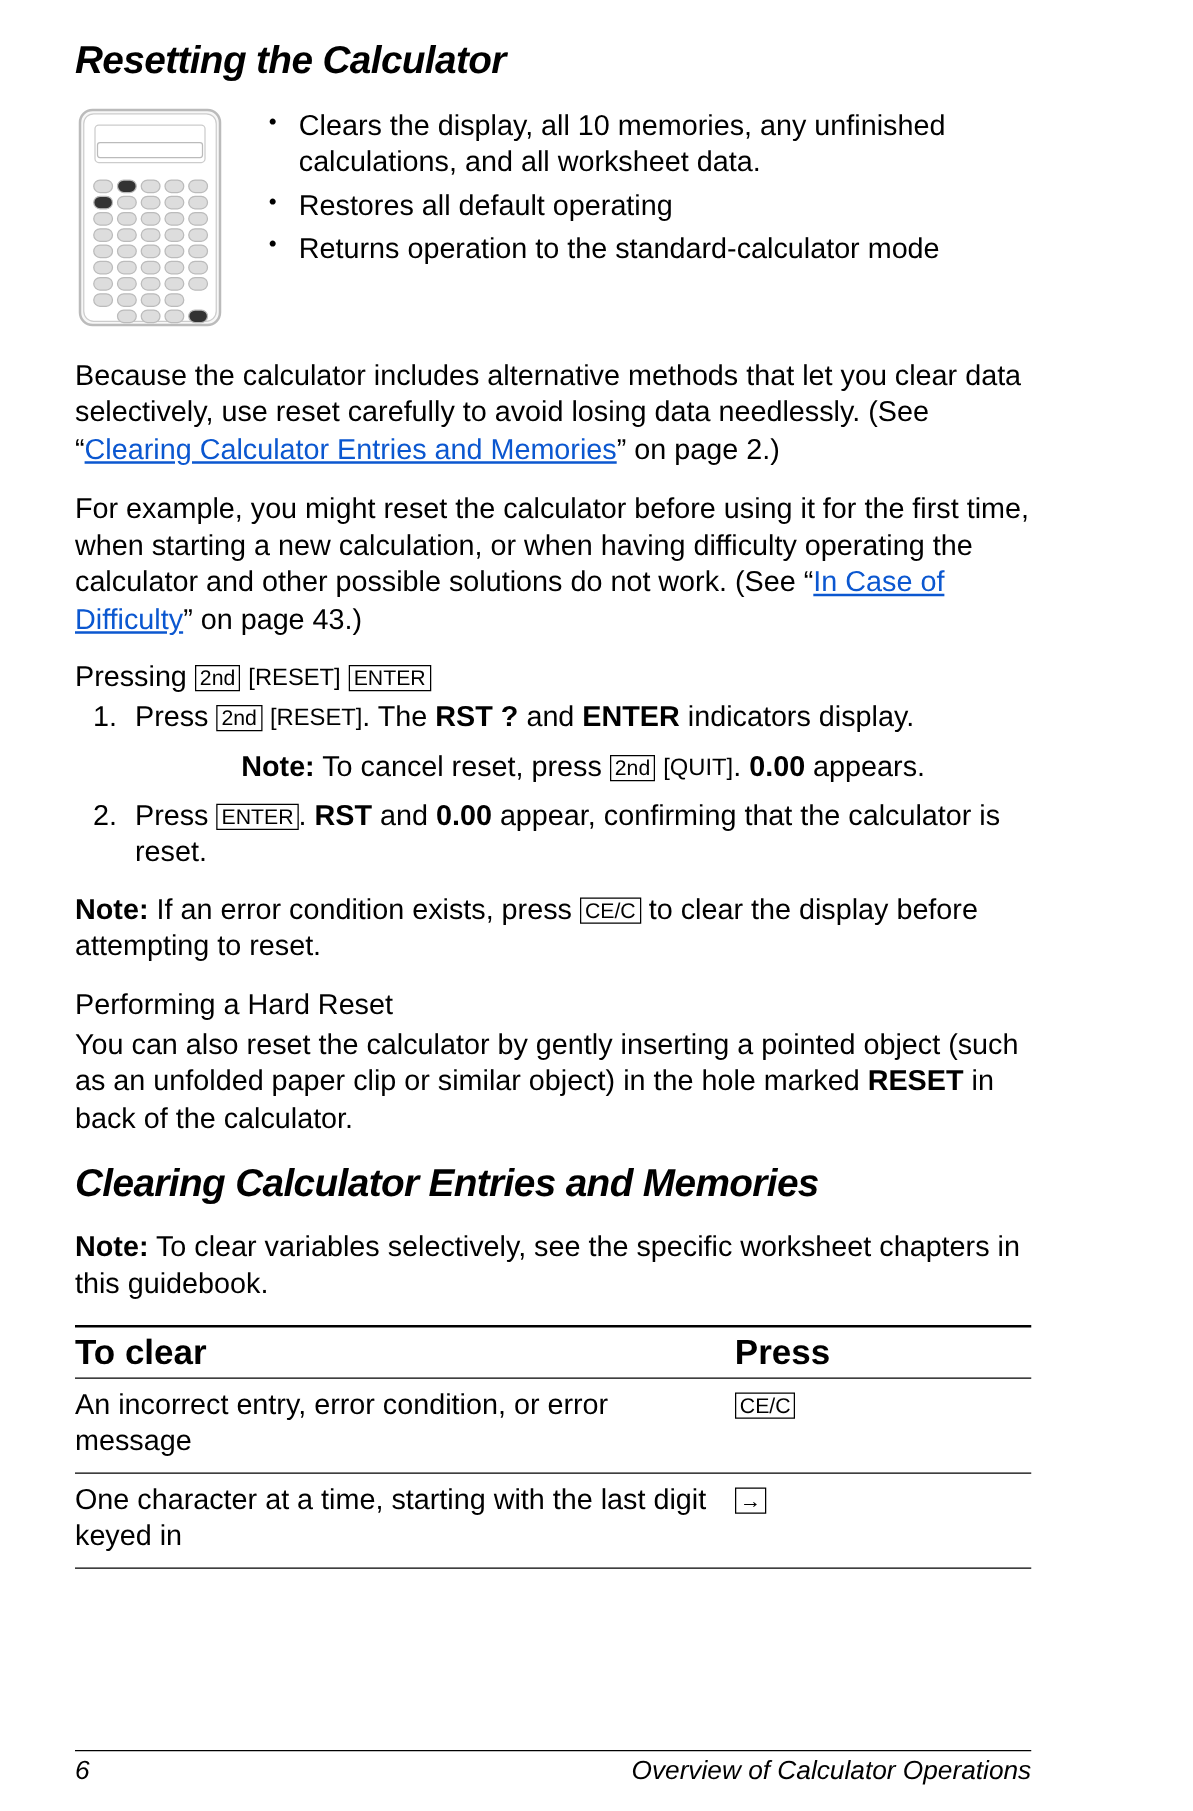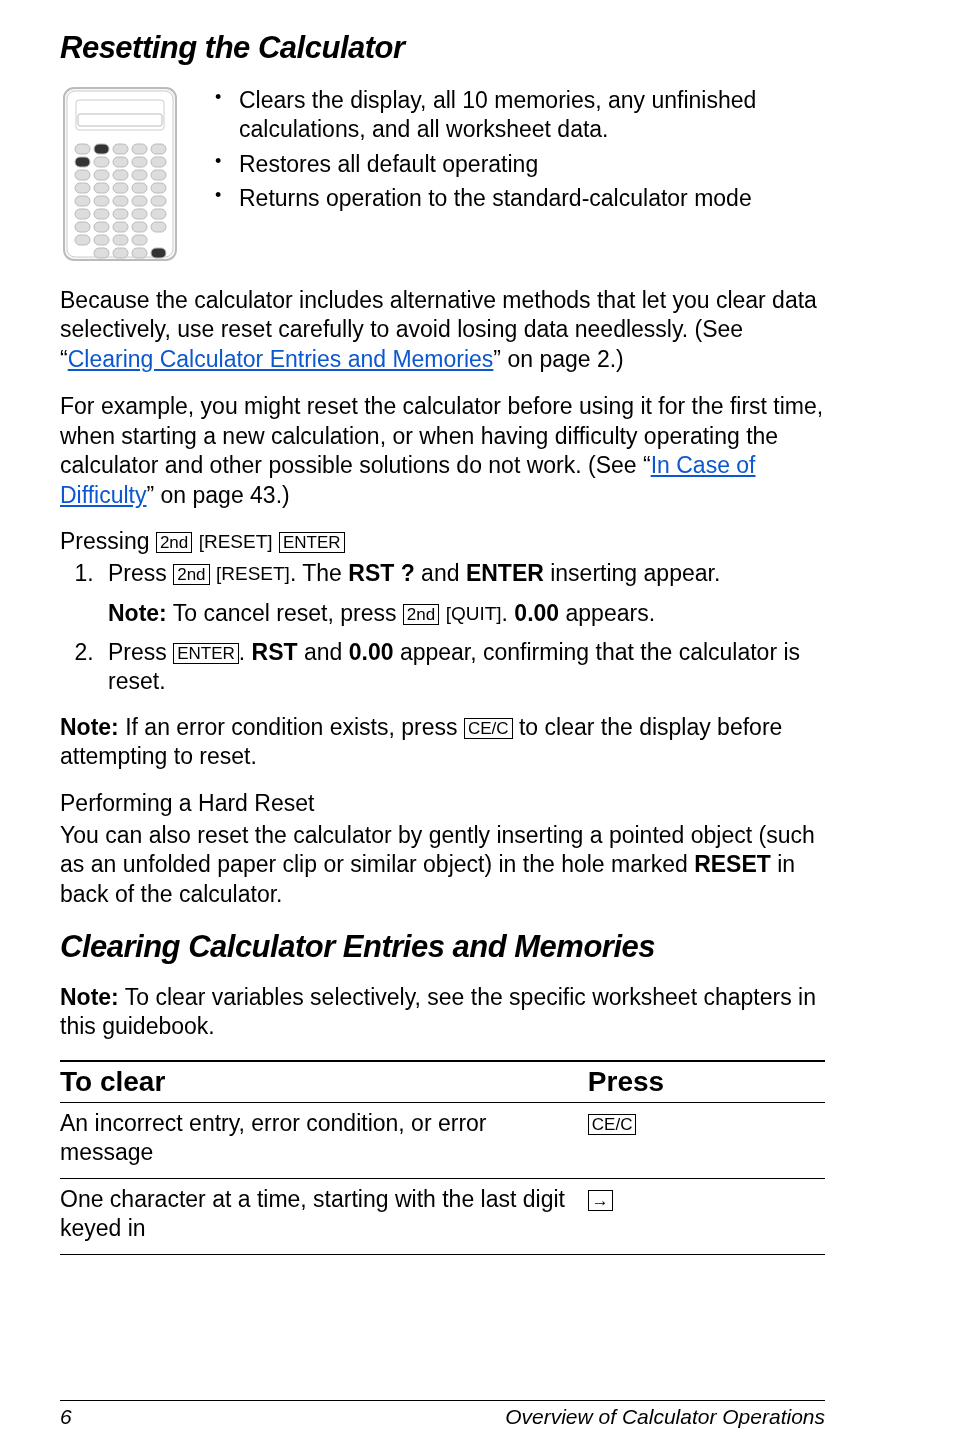--- a/index.html
+++ b/index.html
@@ -85,20 +85,21 @@
     line-height: 1.28;
     margin-bottom: 8px;
     padding-left: 8px;
   }
   ol.steps > li::marker {
     font-size: 23px;
   }
   .step-note {
     font-size: 23px;
     margin: 10px 0 10px 0;
+    text-align: center;
   }
   .key {
     display: inline-block;
     border: 1px solid #000;
     font-family: Arial, sans-serif;
     font-size: 17px;
     line-height: 1;
     padding: 1px 3px 1px 3px;
     vertical-align: 1px;
     letter-spacing: 0px;
@@ -243,21 +244,21 @@
 
   <h2 class="sub">
     <span>Pressing </span><span class="key">2nd</span>
     <span class="bracket-key">[<span>RESET</span>]</span>
     <span class="key">ENTER</span>
   </h2>
 
   <ol class="steps">
     <li>
       <span>Press </span><span class="key">2nd</span>
-      <span class="bracket-key">[<span>RESET</span>]</span><span>. The </span><span class="bold">RST ?</span><span> and </span><span class="bold">ENTER</span><span> inserting appear.</span>
+      <span class="bracket-key">[<span>RESET</span>]</span><span>. The </span><span class="bold">RST ?</span><span> and </span><span class="bold">ENTER</span><span> indicators display.</span>
       <div class="step-note">
         <span class="bold">Note:</span><span> To cancel reset, press </span><span class="key">2nd</span>
         <span class="bracket-key">[<span>QUIT</span>]</span><span>. </span><span class="bold">0.00</span><span> appears.</span>
       </div>
     </li>
     <li>
       <span>Press </span><span class="key">ENTER</span><span>. </span><span class="bold">RST</span><span> and </span><span class="bold">0.00</span><span> appear, confirming that the calculator is reset.</span>
     </li>
   </ol>
 

